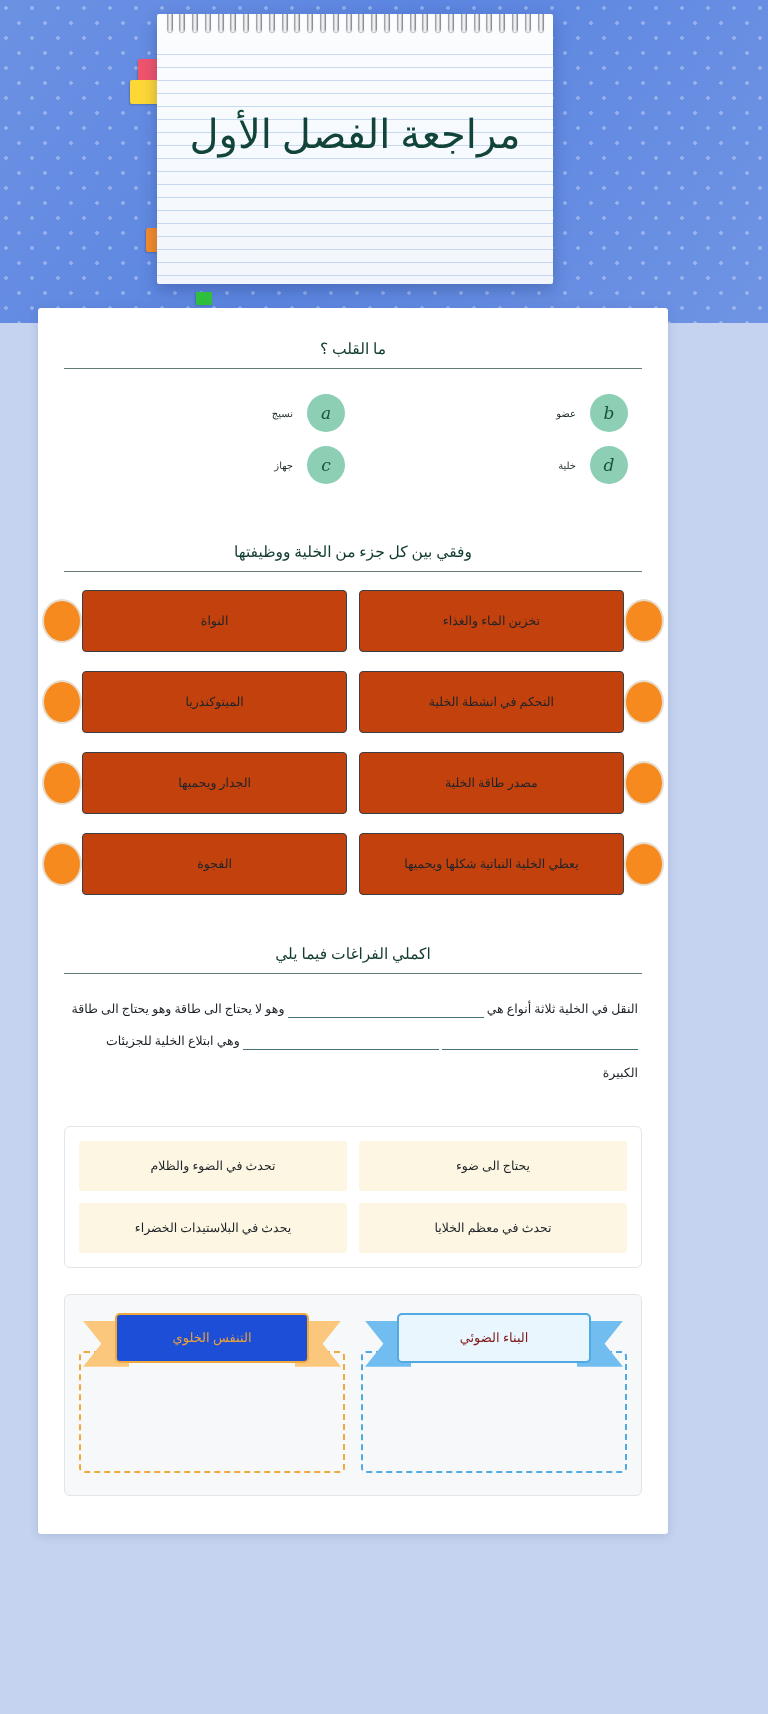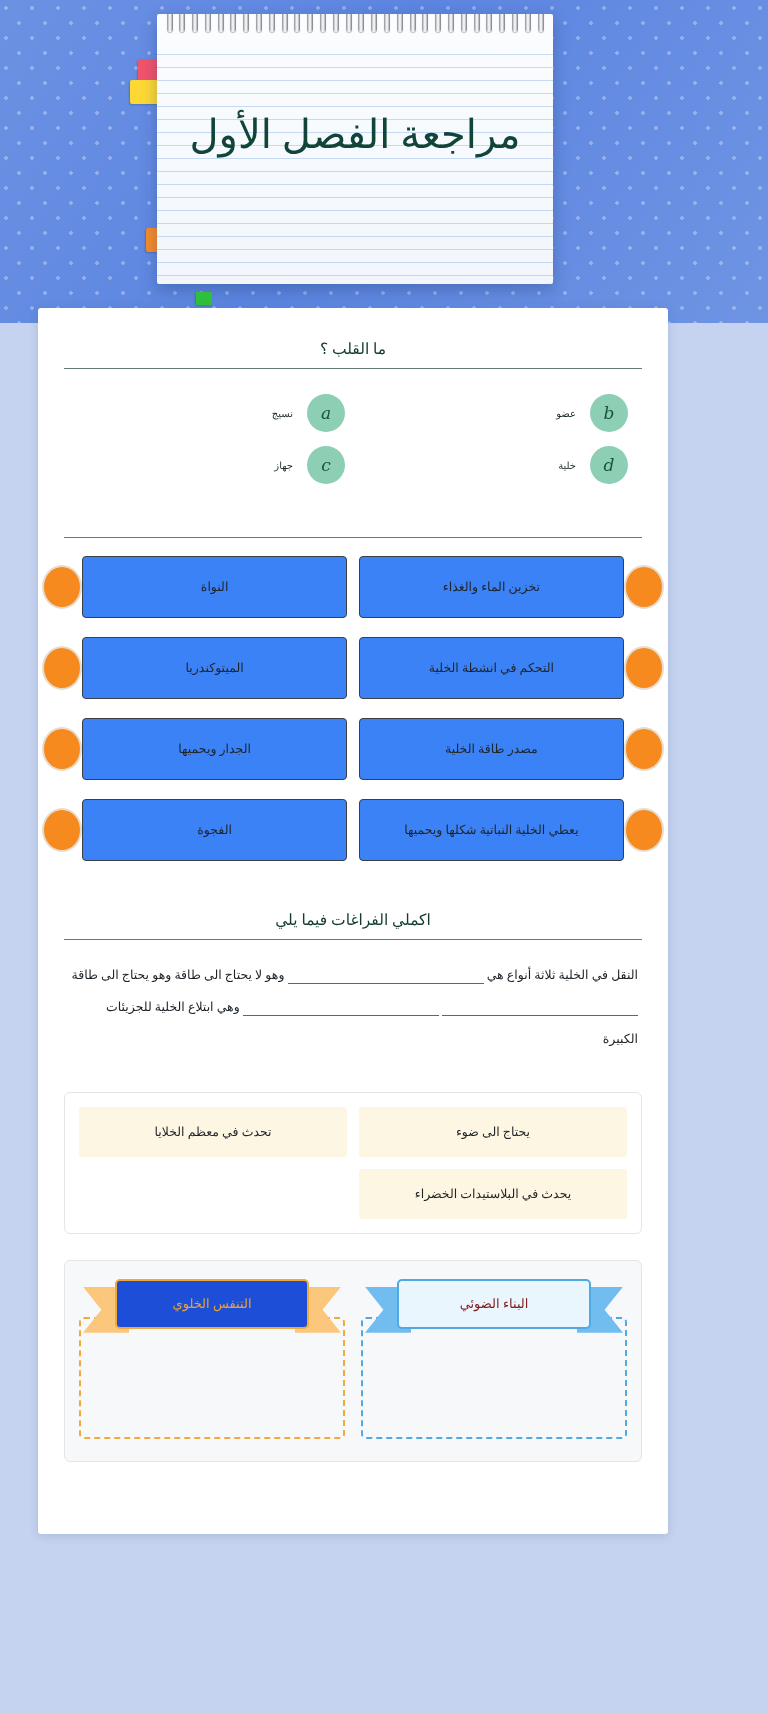--- a/index.html
+++ b/index.html
@@ -171,21 +171,21 @@
     border-radius: 4px;
     display: flex;
     align-items: center;
     justify-content: center;
     text-align: center;
     font-size: 12.5px;
     color: #1f2429;
     padding: 8px 26px;
     direction: rtl;
     line-height: 1.6;
-    background: #3b82f6;
+    background: #c2410c;
   }
   .match-dot {
     width: 40px; height: 44px;
     border-radius: 50%;
     background: #f68a1e;
     border: 2px solid #e7dccc;
     flex: 0 0 auto;
     position: relative;
     z-index: 2;
   }
@@ -375,20 +375,21 @@
           <span class="mcq-label">خلية</span>
         </div>
         <div class="mcq-item">
           <span class="bubble">c</span>
           <span class="mcq-label">جهاز</span>
         </div>
       </div>
     </div>
 
     <div style="margin-top:42px;">
+      <div class="q-title">وفقي بين كل جزء من الخلية ووظيفتها</div>
       <div class="q-rule"></div>
 
       <div class="match-wrap">
 
         <div class="match-row">
           <div class="match-side side-right">
             <div class="match-dot"></div>
             <div class="match-box">تخزين الماء والغذاء</div>
           </div>
           <div class="match-side side-left">
@@ -444,20 +445,21 @@
         <span>وهو يحتاج الى طاقة</span>
         <span class="blank-line bl-2"></span>
         <span class="blank-line bl-3"></span>
         <span>وهي ابتلاع الخلية للجزيئات الكبيرة</span>
       </div>
     </div>
 
     <div class="bank">
       <div class="bank-grid">
         <div class="bank-item">يحتاج الى ضوء</div>
+        <div class="bank-item">تحدث في الضوء والظلام</div>
         <div class="bank-item">تحدث في معظم الخلايا</div>
         <div class="bank-item">يحدث في البلاستيدات الخضراء</div>
       </div>
     </div>
 
     <div class="sortzone">
 
       <div class="sort-col th-blue">
         <div class="ribbon">
           <div class="ribbon-tails">

